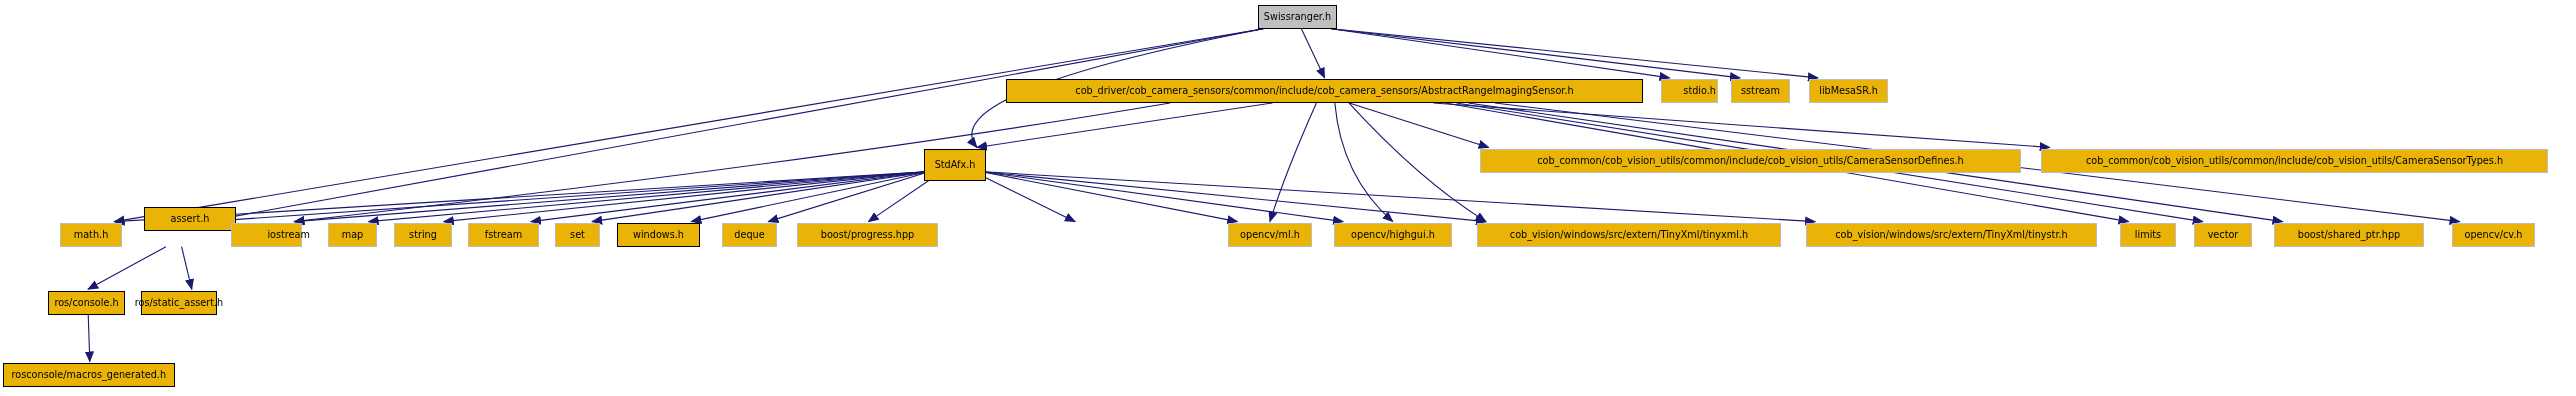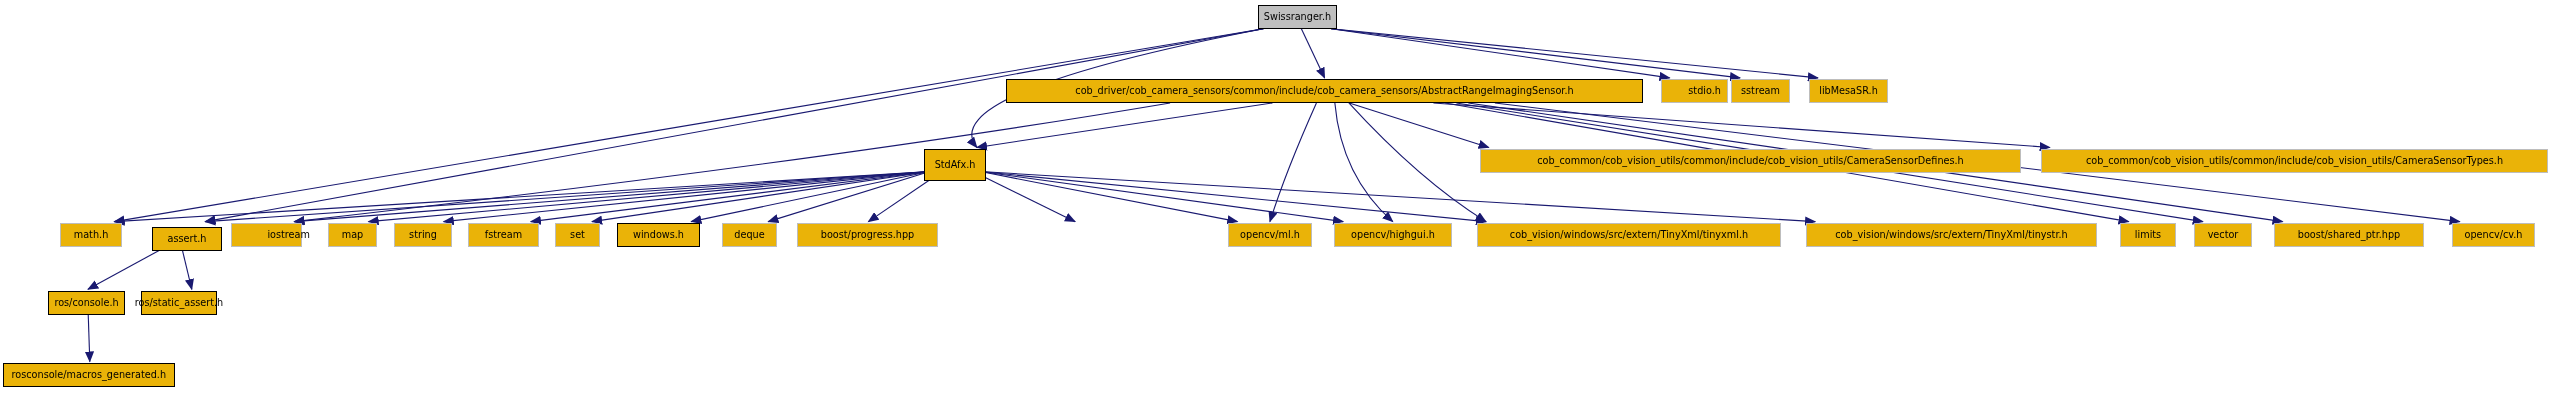--- a/index.html
+++ b/index.html
@@ -62,42 +62,42 @@
         <path d="M93.8,339 L95.5,390" fill="none" stroke="#191970" stroke-width="1.2" marker-end="url(#arr)"></path>
       </g>
   </svg>
 
 <div class="node main" style="left: 1258px; top: 4.6px; width: 79px; height: 24px;">
       <span>Swissranger.h</span>
     </div>
     <div class="node linked" style="left: 1006px; top: 79px; width: 637px; height: 24px;">
       <span>cob_driver/cob_camera_sensors/common/include/cob_camera_sensors/AbstractRangeImagingSensor.h</span>
     </div>
-    <div class="node plain" style="left: 1661px; top: 79px; width: 67px; height: 24px; padding-left: 24px;">
+    <div class="node plain" style="left: 1661px; top: 79px; width: 57px; height: 24px; padding-left: 24px;">
       <span>stdio.h</span>
     </div>
     <div class="node plain" style="left: 1731px; top: 79px; width: 59px; height: 24px;">
       <span>sstream</span>
     </div>
     <div class="node plain" style="left: 1809px; top: 79px; width: 79px; height: 24px;">
       <span>libMesaSR.h</span>
     </div>
     <div class="node linked" style="left: 924px; top: 149px; width: 62px; height: 32px;">
       <span>StdAfx.h</span>
     </div>
     <div class="node plain" style="left: 1480px; top: 149px; width: 541px; height: 24px;">
       <span>cob_common/cob_vision_utils/common/include/cob_vision_utils/CameraSensorDefines.h</span>
     </div>
     <div class="node plain" style="left: 2041px; top: 149px; width: 507px; height: 24px;">
       <span>cob_common/cob_vision_utils/common/include/cob_vision_utils/CameraSensorTypes.h</span>
     </div>
     <div class="node plain" style="left: 60px; top: 223px; width: 62px; height: 24px;">
       <span>math.h</span>
     </div>
-    <div class="node linked" style="left: 144px; top: 227px; width: 70px; height: 24px; margin-left: 8px;">
+    <div class="node linked" style="left: 144px; top: 207px; width: 92px; height: 24px;">
       <span>assert.h</span>
     </div>
     <div class="node plain" style="left: 231px; top: 223px; width: 71px; height: 24px; padding-left: 48px;">
       <span>iostream</span>
     </div>
     <div class="node plain" style="left: 328px; top: 223px; width: 49px; height: 24px;">
       <span>map</span>
     </div>
     <div class="node plain" style="left: 394px; top: 223px; width: 58px; height: 24px;">
       <span>string</span>

